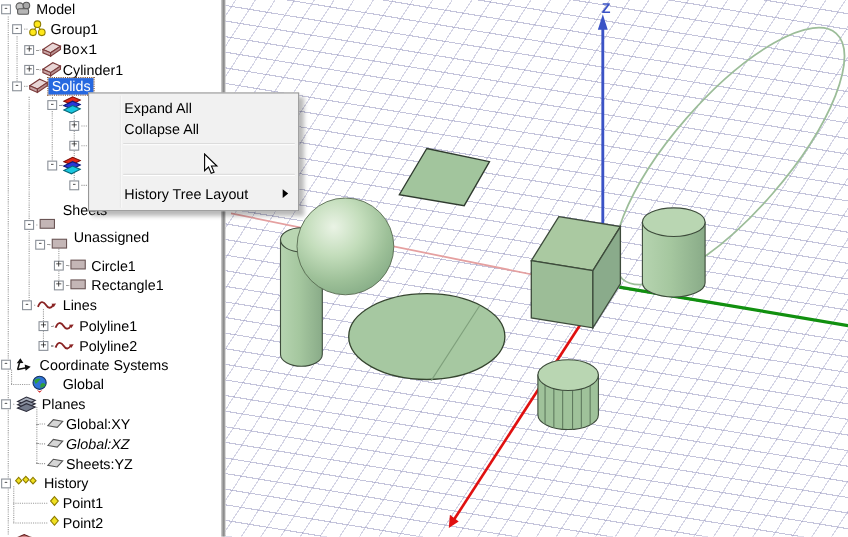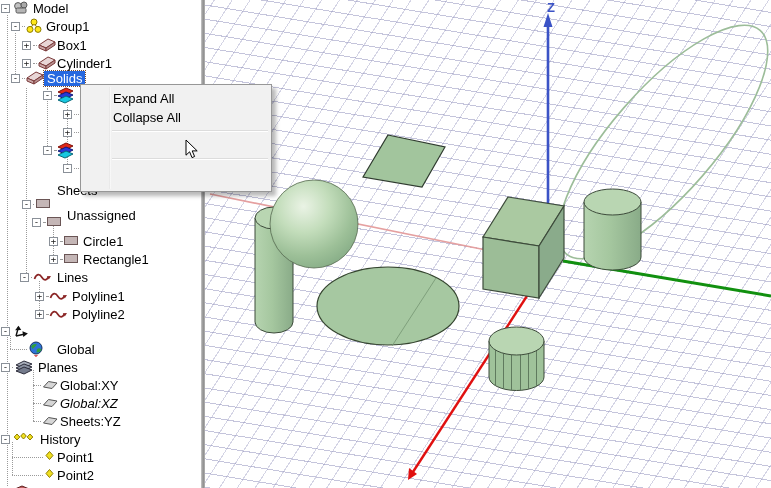--- a/index.html
+++ b/index.html
@@ -84,21 +84,21 @@
     <div class="toggle" style="left: 22px; top: 41px;">+</div>
     <span class="ticon" style="left: 38px; top: 37px;">
       <svg width="18" height="15" viewBox="0 0 18 15">
         <g stroke="#7a3a3a" stroke-width="1">
           <polygon points="1,8 10,2 17,5 8,11" fill="#e8d6d6"></polygon>
           <polygon points="1,8 8,11 8,14 1,11" fill="#c9a6a6"></polygon>
           <polygon points="8,11 17,5 17,8 8,14" fill="#b89090"></polygon>
         </g>
       </svg>
     </span>
-    <div class="trow-label" style="left: 57px; top: 38px;">Box1</div>
+    <div class="trow-label" style="left: 57px; top: 38px; font-family: Liberation Mono, monospace;">Box1</div>
     <div class="hline" style="left: 33px; top: 63px; width: 4px;"></div>
     <div class="toggle" style="left: 22px; top: 59px;">+</div>
     <span class="ticon" style="left: 38px; top: 55px;">
       <svg width="18" height="15" viewBox="0 0 18 15">
         <g stroke="#7a3a3a" stroke-width="1">
           <polygon points="1,8 10,2 17,5 8,11" fill="#e8d6d6"></polygon>
           <polygon points="1,8 8,11 8,14 1,11" fill="#c9a6a6"></polygon>
           <polygon points="8,11 17,5 17,8 8,14" fill="#b89090"></polygon>
         </g>
       </svg>
@@ -207,20 +207,21 @@
     <span class="ticon" style="left: 12px; top: 323px;">
       <svg width="17" height="16" viewBox="0 0 17 16">
         <g stroke="#111" stroke-width="1.4" fill="#111">
           <line x1="4" y1="13" x2="6.5" y2="4"></line>
           <line x1="4" y1="13" x2="13" y2="11"></line>
           <polygon points="6.5,4 4.6,6.5 8,6.3"></polygon>
           <polygon points="14.5,10.7 11.3,9.4 11.8,12.8"></polygon>
         </g>
       </svg>
     </span>
+    <div class="trow-label" style="left: 36px; top: 324px;">Coordinate Systems</div>
     <div class="hline" style="left: 10px; top: 349px; width: 17px;"></div>
     <span class="ticon" style="left: 28px; top: 341px;">
       <svg width="17" height="18" viewBox="0 0 17 18">
         <circle cx="8" cy="7" r="6" fill="#2f72d8" stroke="#15335f"></circle>
         <path d="M3,5 Q6,2 9,3.5 Q7,6 4.5,8 Z M9,8 Q12,6 13.5,9 Q11,12 8.5,11.5 Z" fill="#2fa03a"></path>
         <polygon points="5.5,13.5 8,16 10.5,13.5 8,14.6" fill="#cc1818"></polygon>
       </svg>
     </span>
     <div class="trow-label" style="left: 57px; top: 342px;">Global</div>
     <div class="hline" style="left: 12px; top: 367px; width: 1px;"></div>
@@ -351,16 +352,17 @@
         <ellipse cx="516.5" cy="341" rx="27.5" ry="14" fill="#b9d6b2" stroke="#3d4b3b" stroke-width="1"></ellipse>
       </g>
     </svg>
 </div>
 <div class="menu" style="left: 80px; top: 84px; width: 190px; height: 106px;">
   <div class="gutterline"></div>
 <div class="menu-item" style="top: 23px; height: 19px;">Collapse All</div>
     <div class="menu-item" style="top: 4px; height: 19px;">Expand All</div>
     <div class="menu-sep" style="top: 45px;"></div>
     <div class="menu-sep" style="top: 73px;"></div>
+    <div class="menu-item" style="top: 80px; height: 22px;">History Tree Layout<span class="subarrow"></span></div>
   </div>
 <svg class="cursor" width="15" height="21" viewBox="0 0 15 21" style="left: 185px; top: 139px;">
   <path d="M1,1 L1,16.2 L4.6,12.8 L7,18.6 L9.6,17.5 L7.2,11.9 L12.2,11.9 Z" fill="#fff" stroke="#000" stroke-width="1"></path>
 </svg>
 
 </body></html>

